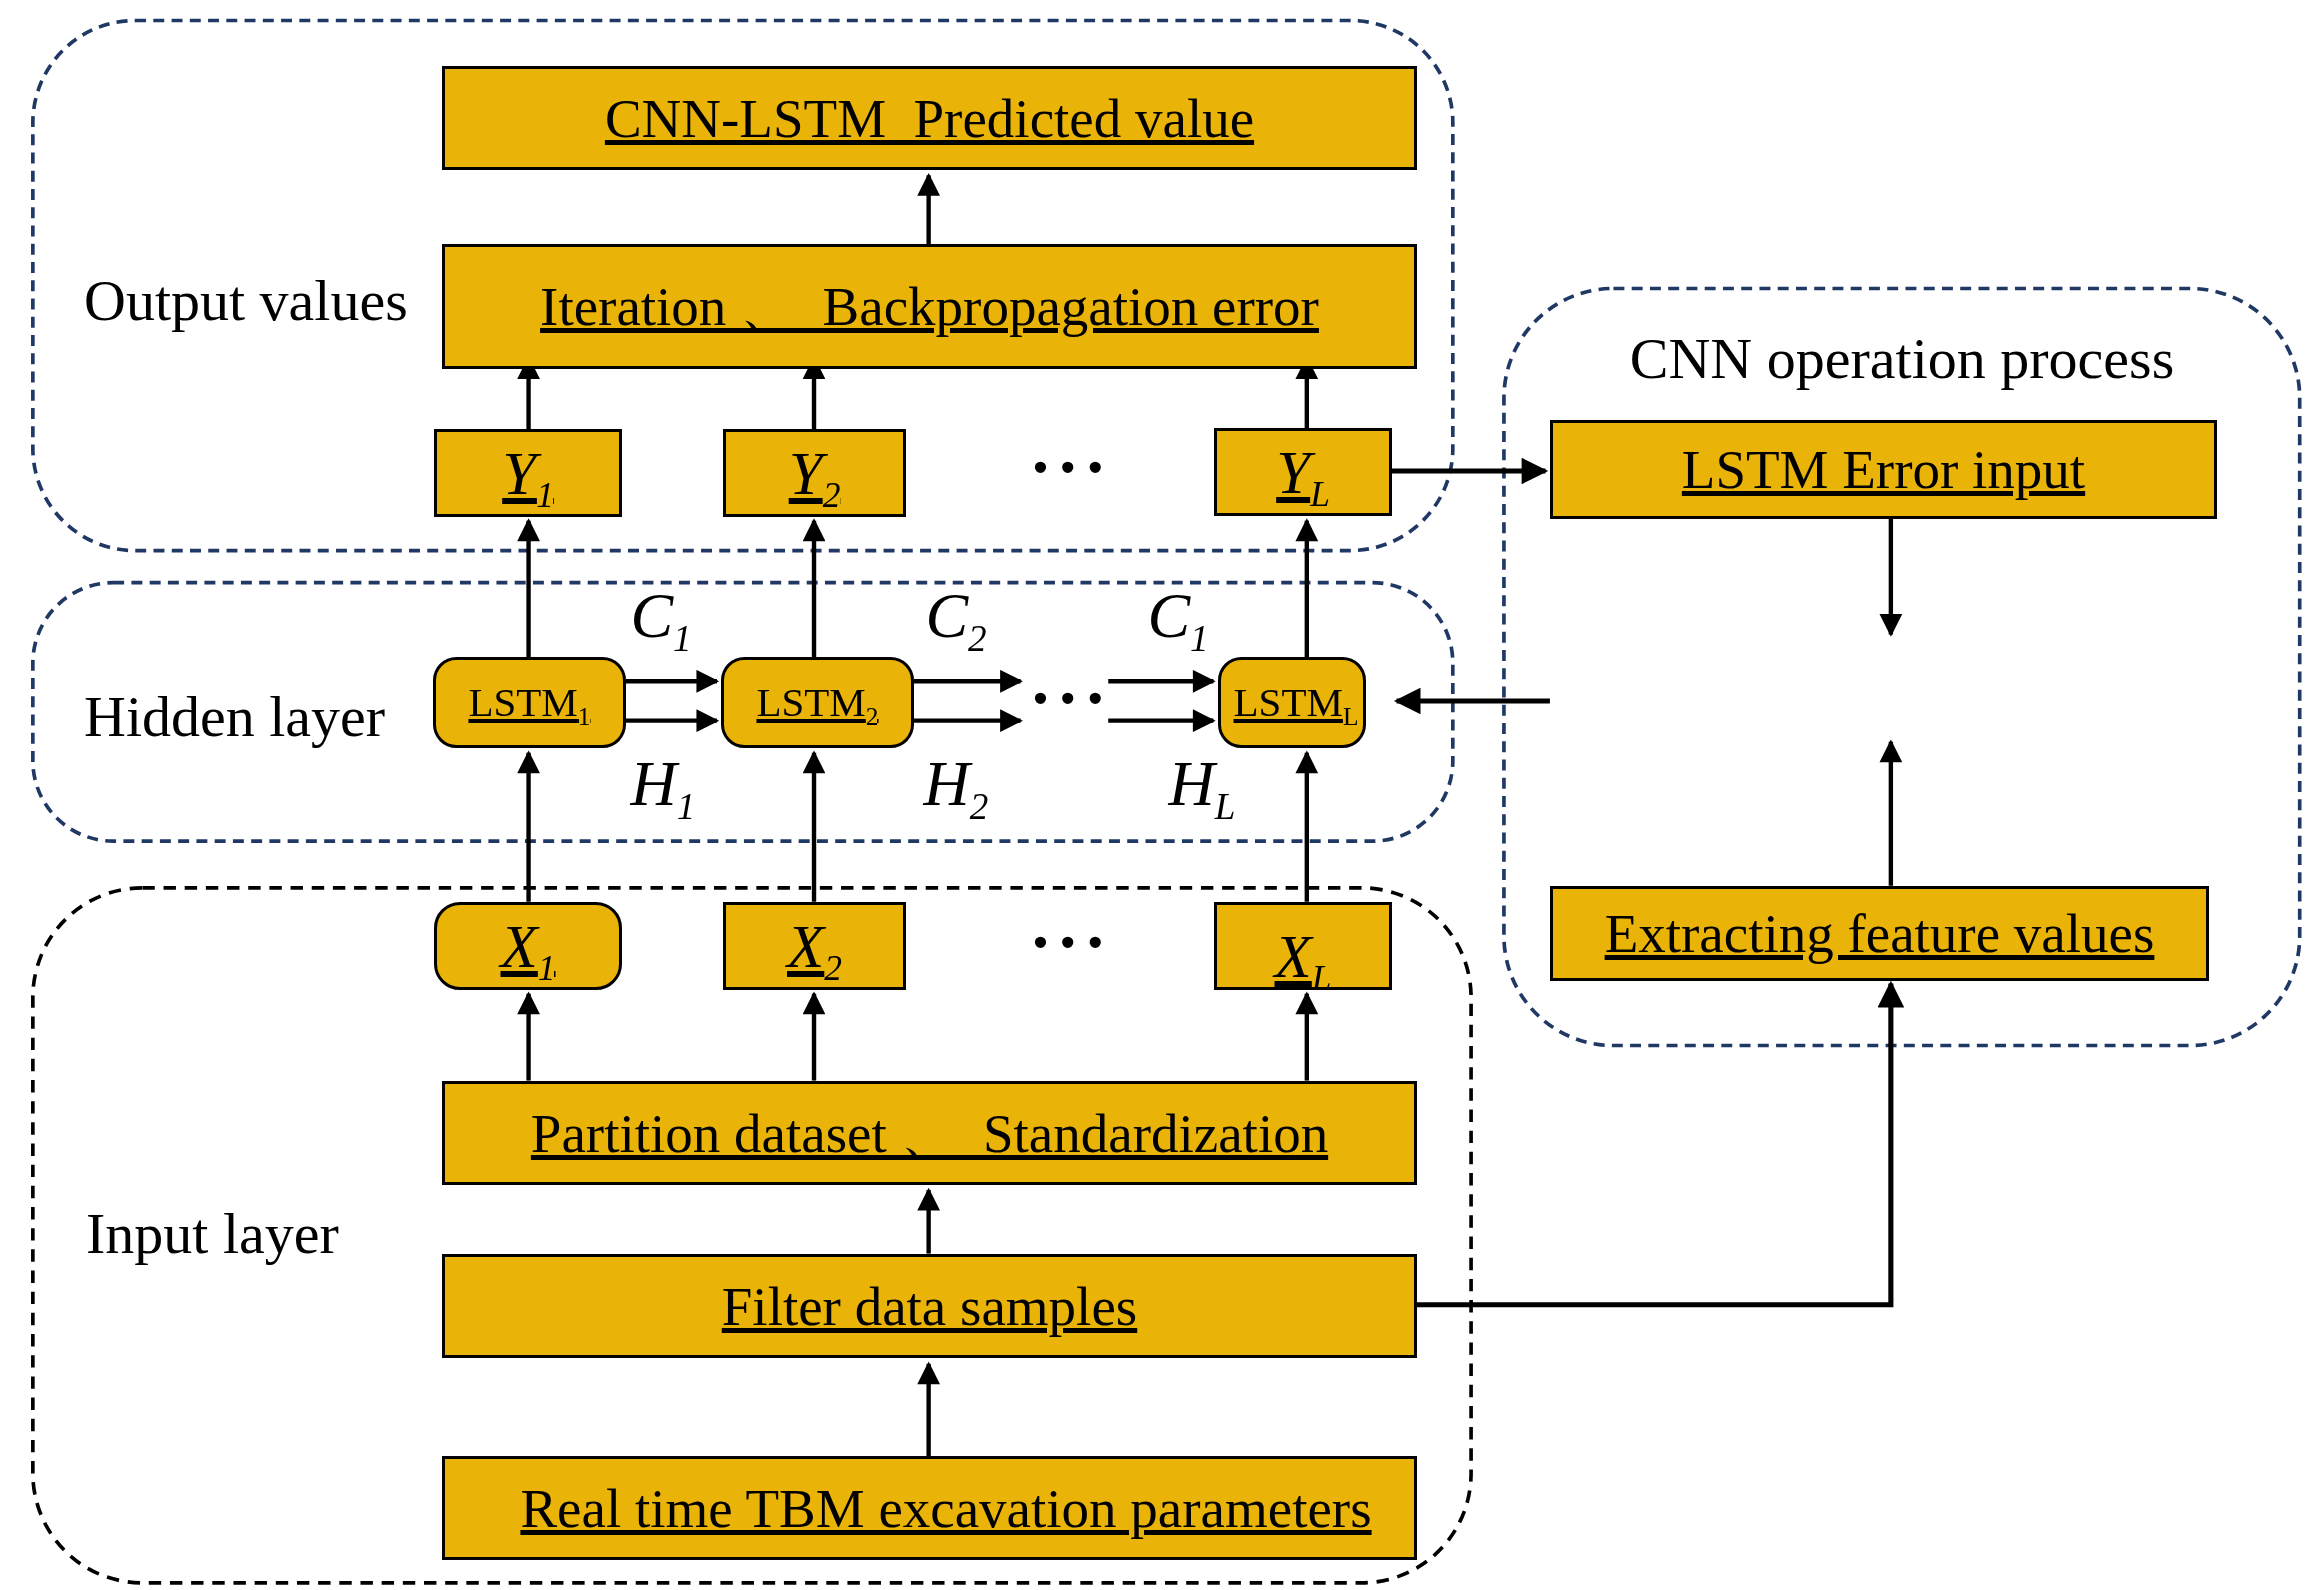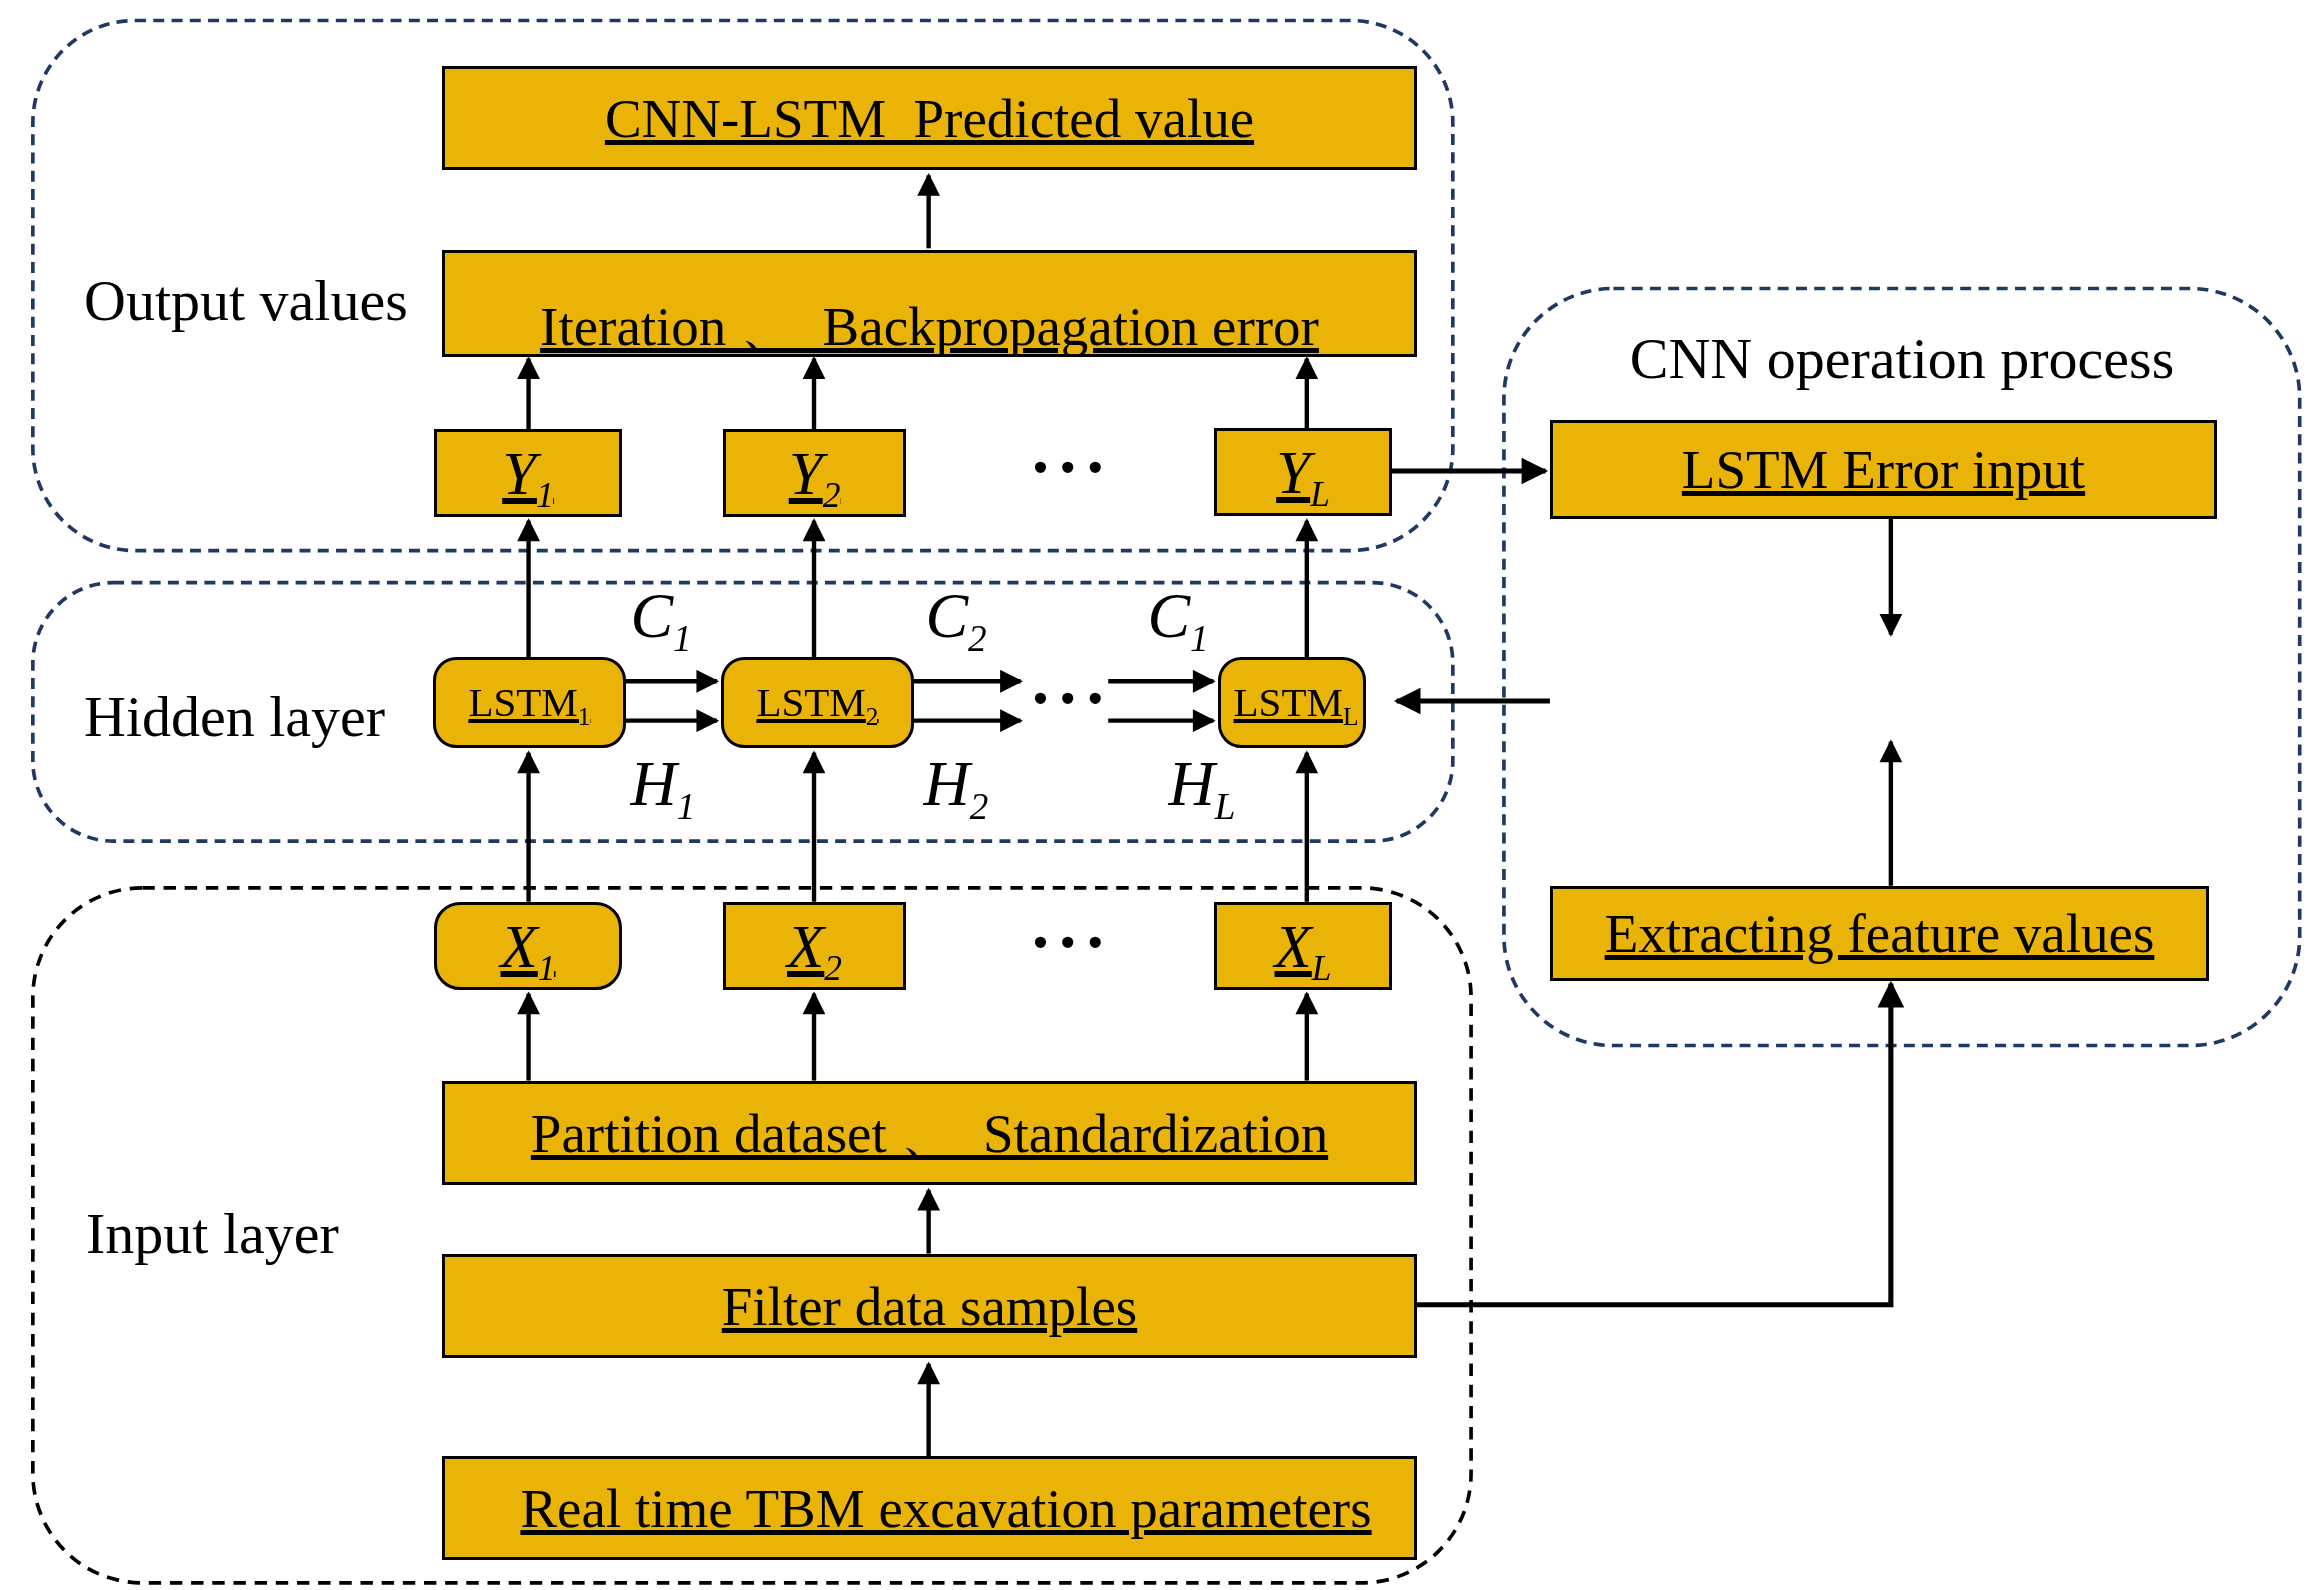--- a/index.html
+++ b/index.html
@@ -88,21 +88,21 @@
   </svg>
 
   <div class="layerlbl" style="left:84px;top:272px;">Output values</div>
   <div class="layerlbl" style="left:84px;top:688px;">Hidden layer</div>
   <div class="layerlbl" style="left:86px;top:1205px;">Input layer</div>
   <div class="layerlbl" style="left:1902px;top:330px;transform:translateX(-50%);">CNN operation process</div>
 
   <div class="box bigbox" style="top:66px;height:104px;">
     <span class="lbl">CNN-LSTM  Predicted value</span>
   </div>
-  <div class="box bigbox" style="top:250px;height:107px;align-items:flex-end;">
+  <div class="box bigbox" style="top:244px;height:125px;">
     <span class="lbl">Iteration 、  Backpropagation error</span>
   </div>
   <div class="box bigbox" style="top:1081px;height:104px;">
     <span class="lbl">Partition dataset 、  Standardization</span>
   </div>
   <div class="box bigbox" style="top:1254px;height:104px;">
     <span class="lbl">Filter data samples</span>
   </div>
   <div class="box bigbox" style="top:1456px;height:104px;padding-left:33px;">
     <span class="lbl">Real time TBM excavation parameters</span>
@@ -136,21 +136,21 @@
   <div class="floatlbl" style="left:663px;top:752px;"><span>H</span><sub>1</sub></div>
   <div class="floatlbl" style="left:956px;top:752px;"><span>H</span><sub>2</sub></div>
   <div class="floatlbl" style="left:1178px;top:752px;margin-left:24px;"><span>H</span><sub>L</sub></div>
 
   <div class="box nodebox" style="left:434px;top:902px;border-radius:26px;">
     <span class="lbl"><span>X</span><sub>1</sub></span>
   </div>
   <div class="box nodebox" style="left:723px;top:902px;width:183px;">
     <span class="lbl"><span>X</span><sub>2</sub></span>
   </div>
-  <div class="box nodebox" style="left:1214px;top:902px;width:178px;">
+  <div class="box nodebox" style="left:1214px;top:902px;width:178px;align-items:flex-end;">
     <span class="lbl"><span>X</span><sub>L</sub></span>
   </div>
   <div class="dots" style="left:1070px;top:942px;">···</div>
 
   <div class="box rightbox" style="top:420px;height:99px;">
     <span class="lbl">LSTM Error input</span>
   </div>
   <div class="box" style="left:1550px;top:886px;width:659px;height:95px;">
     <span class="lbl">Extracting feature values</span>
   </div>

